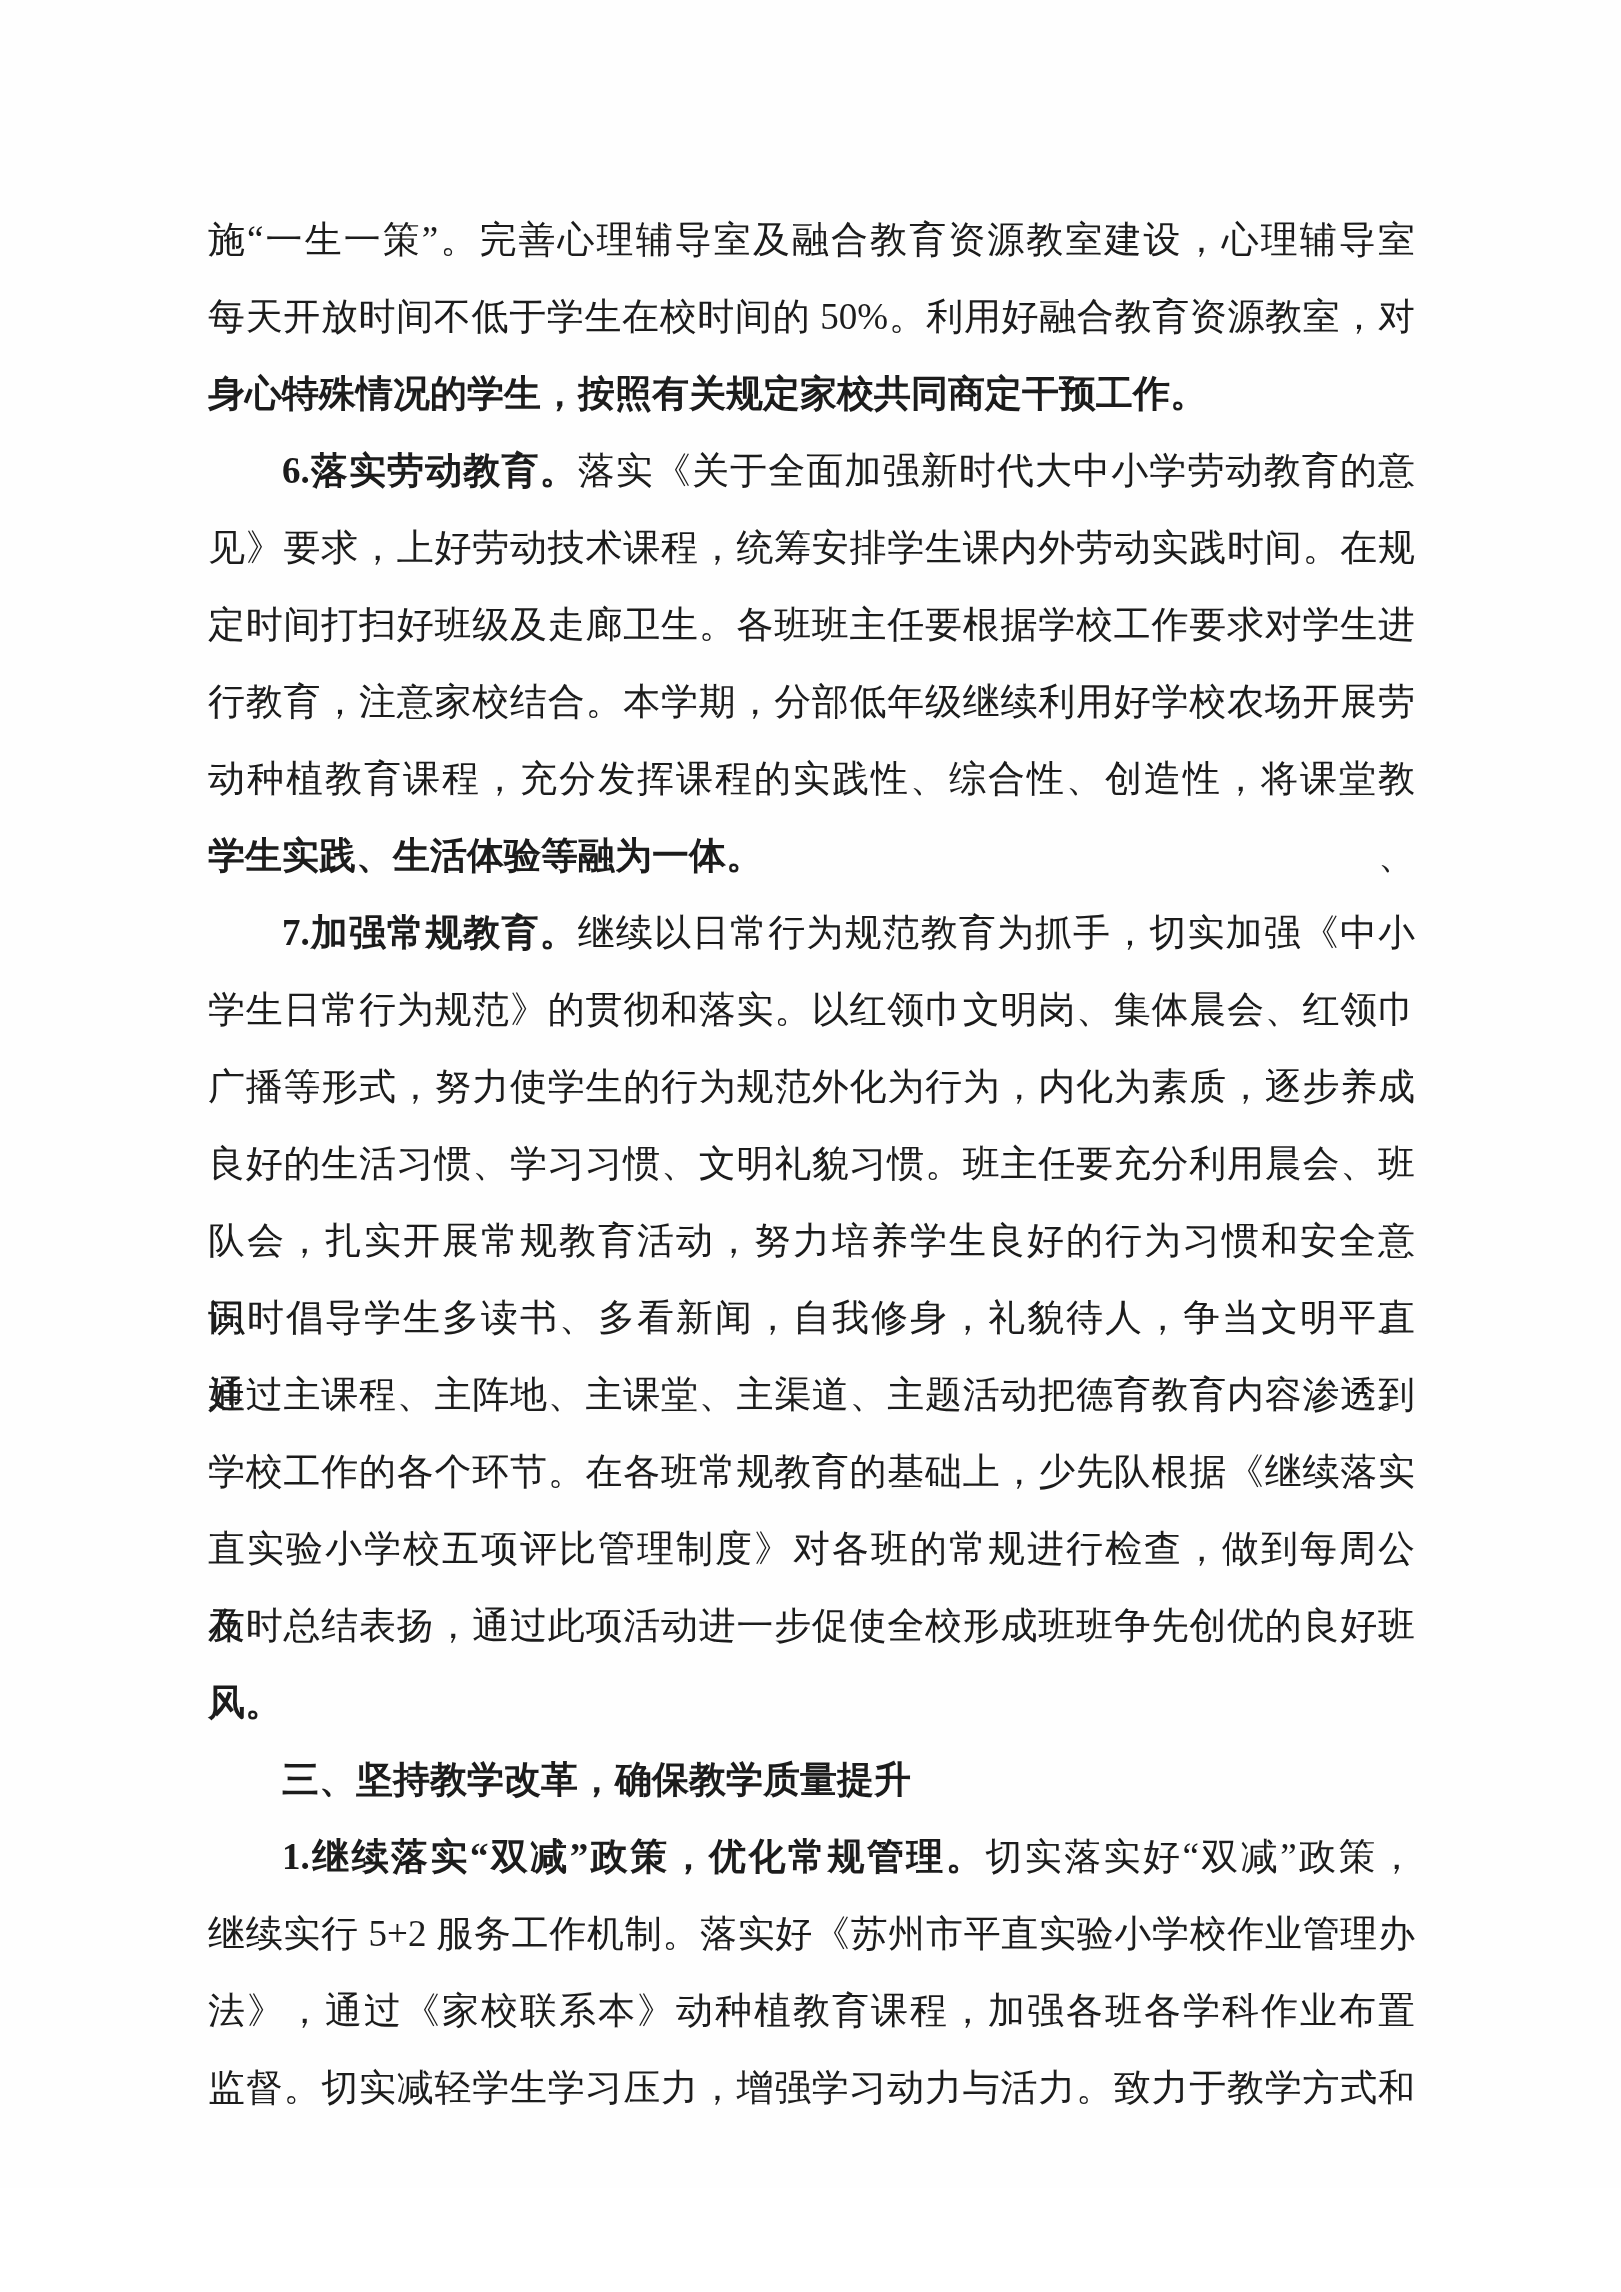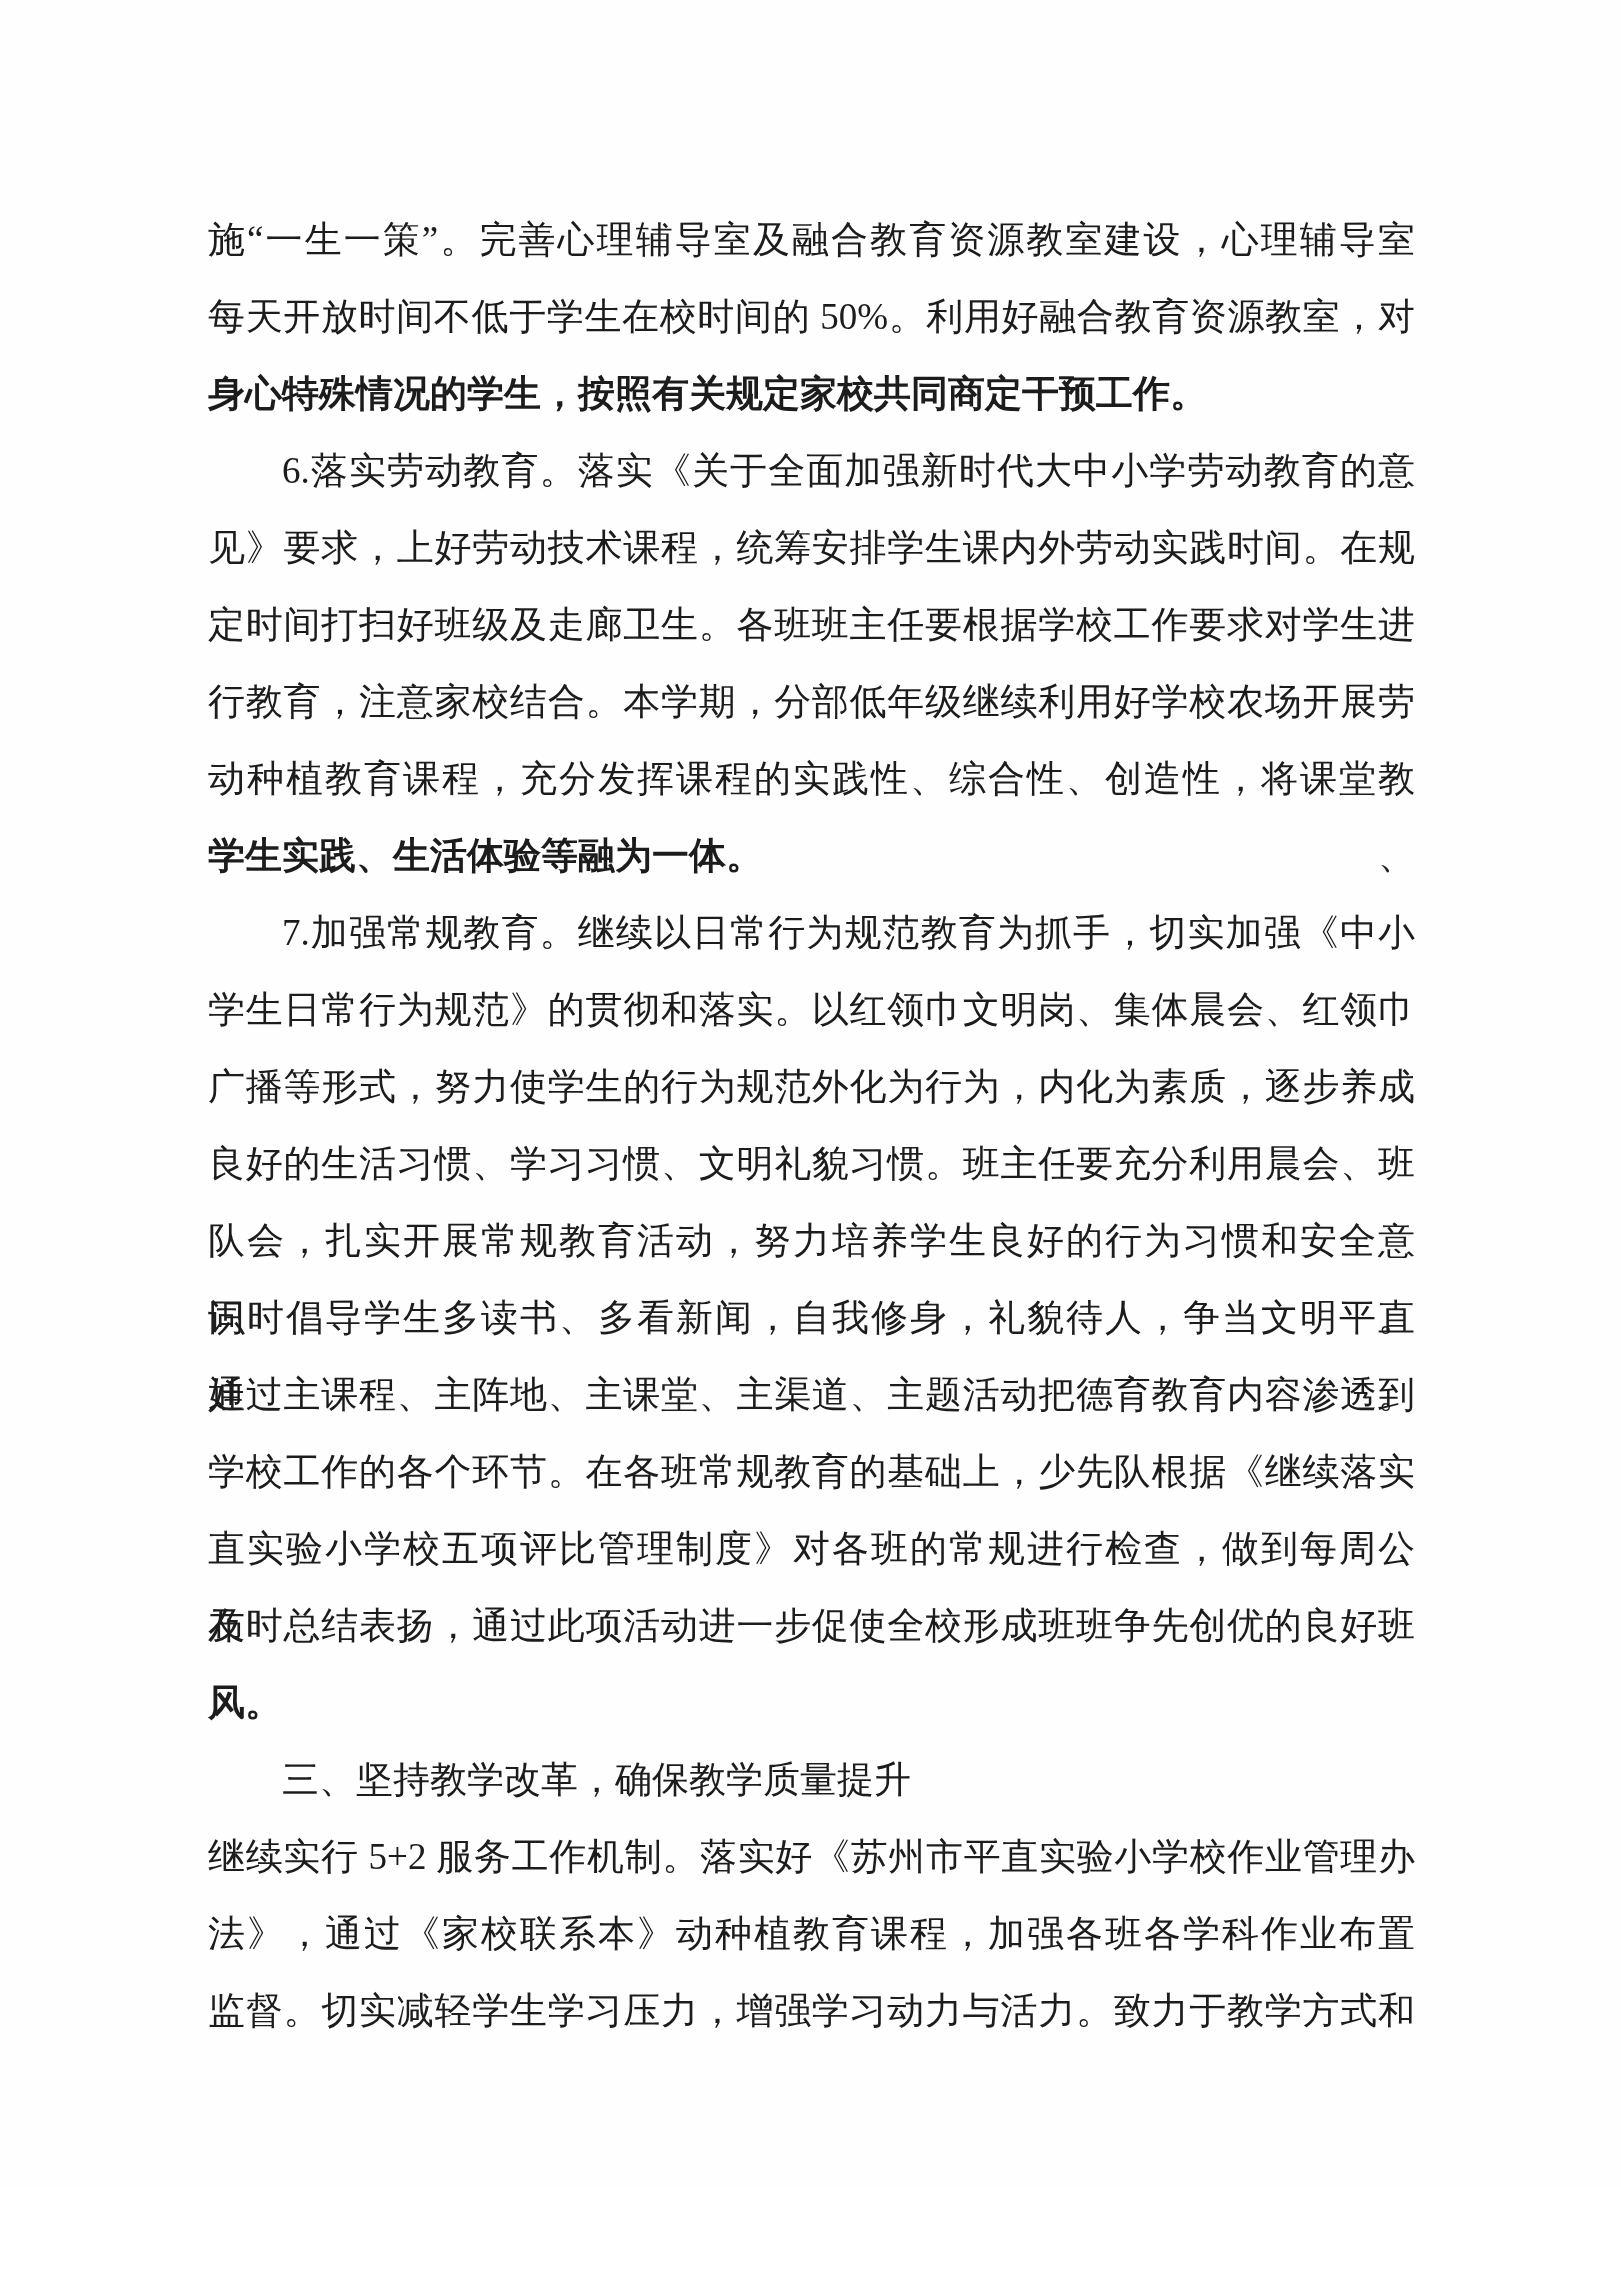--- a/index.html
+++ b/index.html
@@ -32,21 +32,21 @@
   }
   .line.end {
     text-align: right;
     text-align-last: left;
     font-weight: bold;
   }
   .line.indent {
     text-indent: 74px; 
   }
   .seg-bold {
-    font-weight: 400;
+    font-weight: 700;
   }
   .line.heading {
     font-weight: 700;
     font-family: "Liberation Sans", sans-serif;
     text-align: left;
     text-align-last: left;
   }
 </style>
 </head>
 <body>
@@ -67,18 +67,19 @@
       <div class="line"><span>广播等形式，努力使学生的行为规范外化为行为，内化为素质，逐步养成</span></div>
       <div class="line"><span>良好的生活习惯、学习习惯、文明礼貌习惯。班主任要充分利用晨会、班</span></div>
       <div class="line"><span>队会，扎实开展常规教育活动，努力培养学生良好的行为习惯和安全意识。</span></div>
       <div class="line"><span>同时倡导学生多读书、多看新闻，自我修身，礼貌待人，争当文明平直娃。</span></div>
       <div class="line"><span>通过主课程、主阵地、主课堂、主渠道、主题活动把德育教育内容渗透到</span></div>
       <div class="line"><span>学校工作的各个环节。在各班常规教育的基础上，少先队根据《继续落实</span></div>
       <div class="line"><span>直实验小学校五项评比管理制度》对各班的常规进行检查，做到每周公布、</span></div>
       <div class="line"><span>及时总结表扬，通过此项活动进一步促使全校形成班班争先创优的良好班</span></div>
       <div class="line end"><span>风。</span></div>
       <div class="line indent end heading"><span class="seg-bold">三、坚持教学改革，确保教学质量提升</span></div>
+      <div class="line indent"><span class="seg-bold">1.继续落实“双减”政策，优化常规管理。</span><span>切实落实好“双减”政策，</span></div>
       <div class="line"><span>继续实行 5+2 服务工作机制。落实好《苏州市平直实验小学校作业管理办</span></div>
       <div class="line"><span>法》，通过《家校联系本》动种植教育课程，加强各班各学科作业布置</span></div>
       <div class="line"><span>监督。切实减轻学生学习压力，增强学习动力与活力。致力于教学方式和</span></div>
     </div>
 </div>
 
 
 </body></html>

